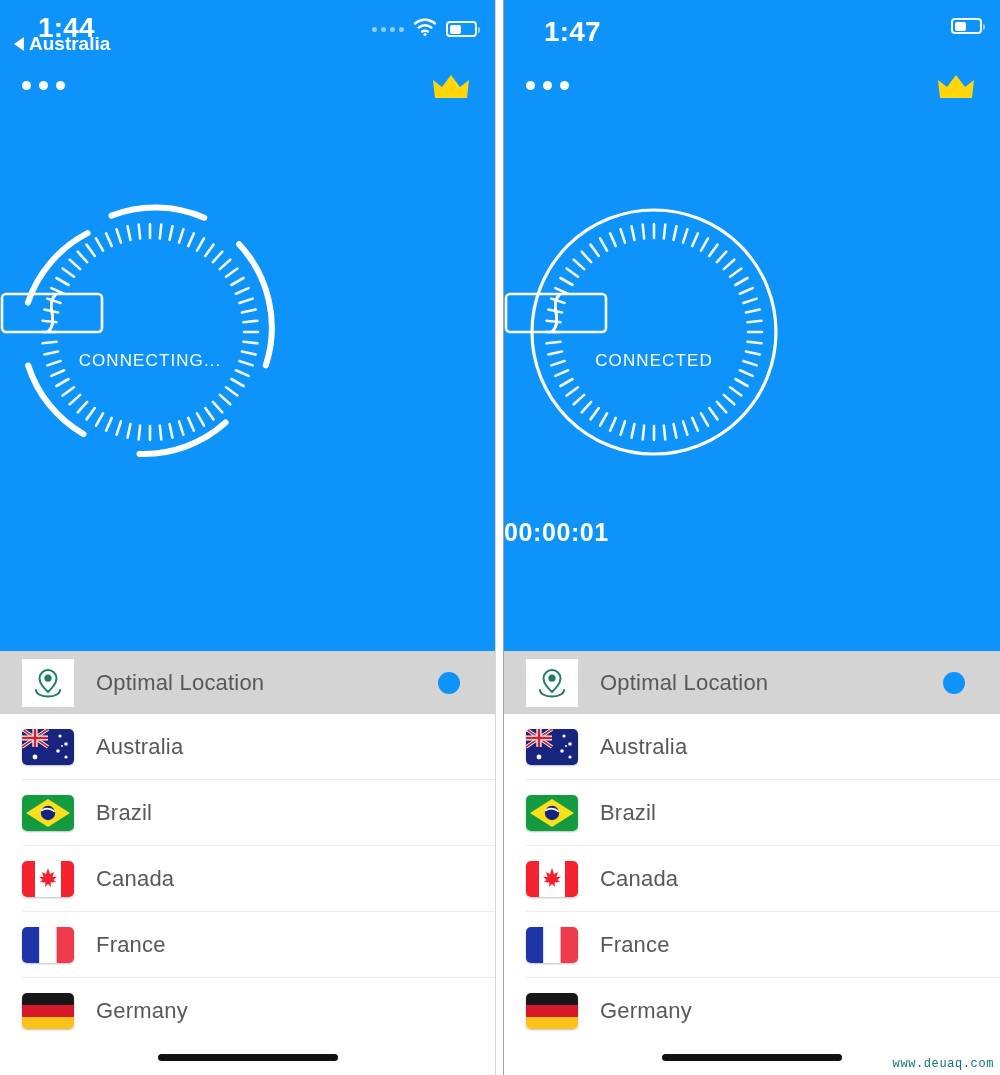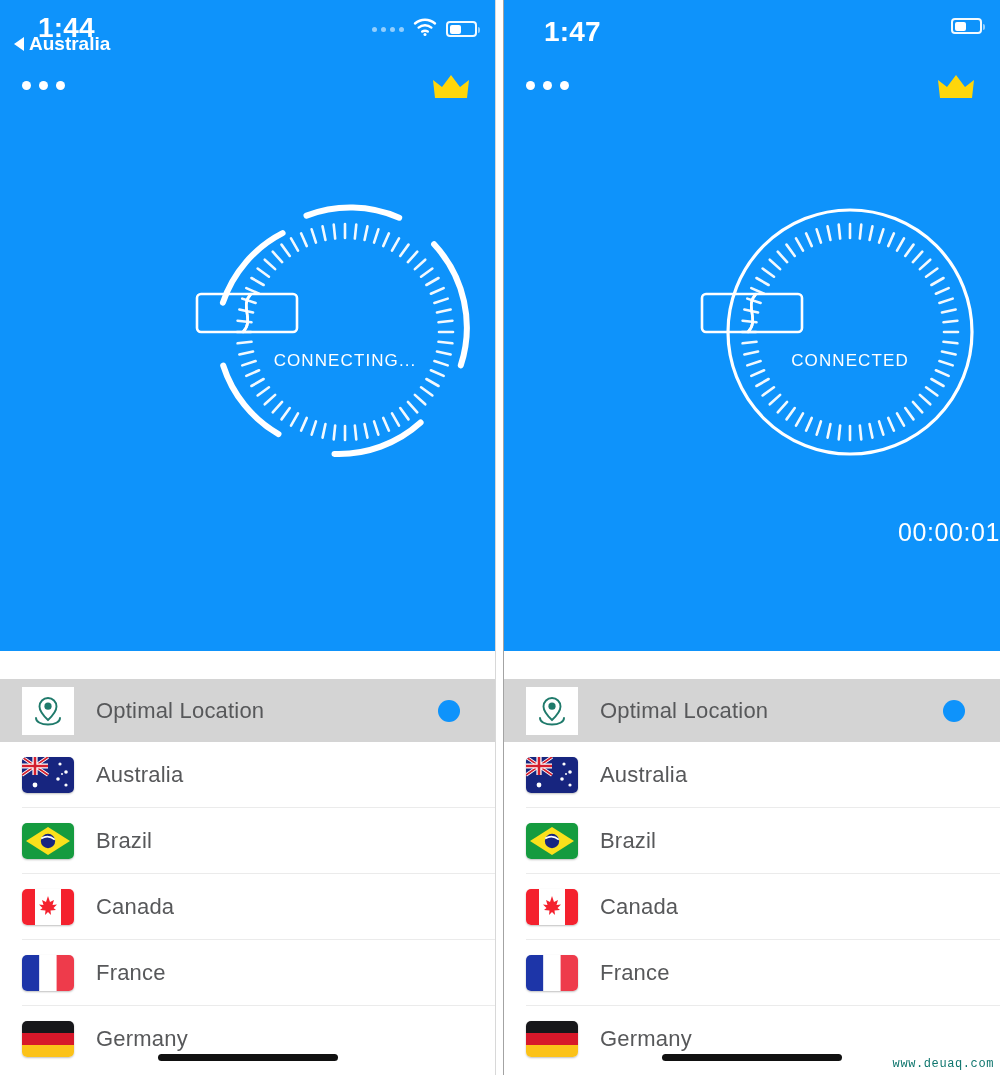--- a/index.html
+++ b/index.html
@@ -127,49 +127,49 @@
     position: absolute;
     right: 24px; top: 0;
   }
 
   
   .dial-wrap {
     position: absolute;
     left: 0; right: 0;
     top: 182px;
     display: flex;
-    justify-content: flex-end;
-    padding-left: 24px;
+    justify-content: flex-start;
   }
   .dial { position: relative; width: 300px; height: 300px; }
   .dial svg { display: block; }
   .dial-center {
     position: absolute;
     left: 0; right: 0; top: 108px;
     text-align: center;
   }
   .link-icon { display: block; margin: 0 auto; }
   .dial-status {
     margin-top: 15px;
     color: #ffffff;
     font-size: 17px;
     letter-spacing: 1.1px;
   }
   .timer {
     position: absolute;
     left: 0; right: 0;
     top: 518px;
-    text-align: right;
+    text-align: left;
     color: #ffffff;
     font-size: 25px;
     letter-spacing: 0.6px;
+    font-weight: bold;
   }
 
   
-  .list { position: relative; width: 100%; background: #8b5cf6; margin-top: 28px; }
+  .list { position: relative; width: 100%; background: #8b5cf6; }
   .row {
     position: relative;
     display: flex;
     align-items: center;
     height: 66px;
     padding-left: 22px;
     background: #ffffff;
   }
   .row.optimal {
     background: #d4d4d4;

